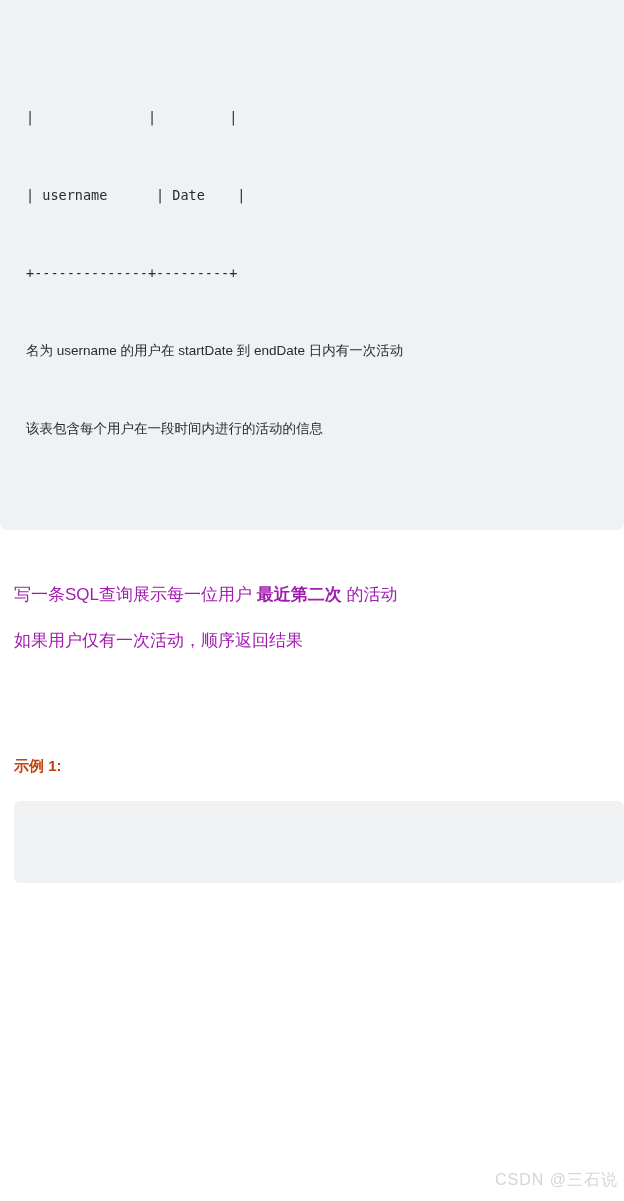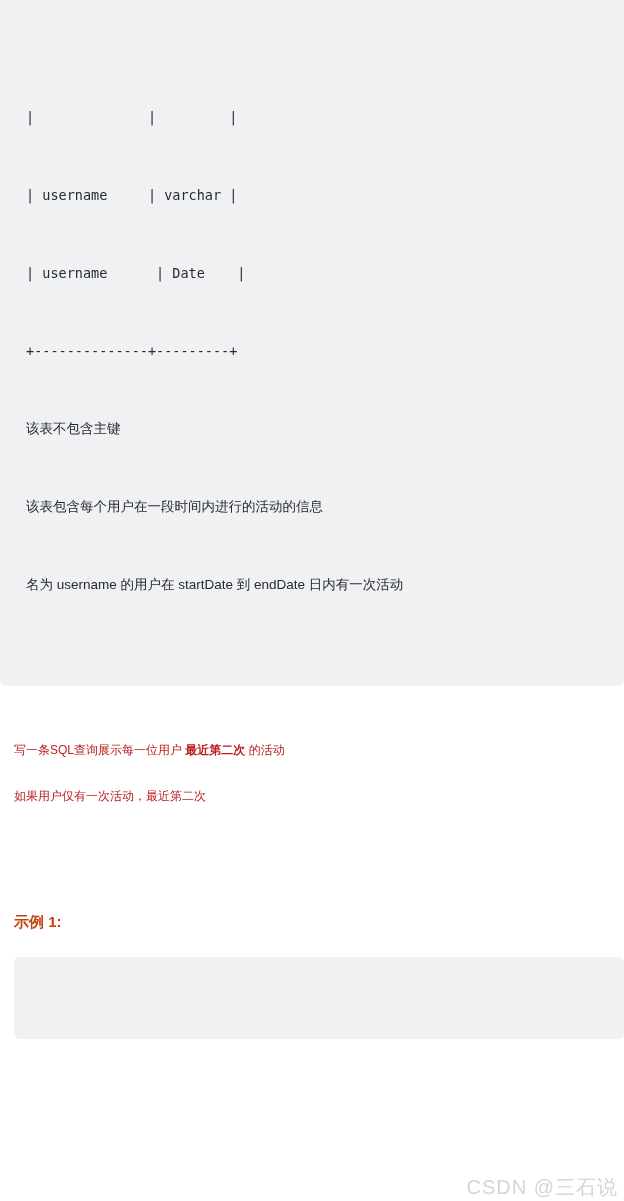--- a/index.html
+++ b/index.html
@@ -45,66 +45,64 @@
 
   .cjk {
     font-family: "Liberation Sans", "DejaVu Sans", sans-serif;
   }
 
   
   .prose {
     padding: 0 14px;
   }
   .para {
-    font-size: 12px;
+    font-size: 17px;
     line-height: 21px;
-    color: #b91c1c;
+    color: #a21caf;
     margin: 0;
   }
   .para b { font-weight: bold; }
   .spacer-30 { height: 30px; }
 
   .h-example {
     font-size: 15px;
     font-weight: bold;
     color: #c2410c;
   }
 
   .watermark {
     position: absolute;
     right: 6px;
-    bottom: 0;
-    font-size: 20px;
+    bottom: 10px;
+    font-size: 16px;
     color: #d5d5d5;
     letter-spacing: 1px;
     pointer-events: none;
     white-space: nowrap;
   }
 </style>
 </head>
 <body>
 
 <div id="schema-block" class="codeblock">
   <div class="inner">
     <div>|              |         |</div>
-    <div>| username     | varchar |</div>
     <div>| username      | Date    |</div>
     <div>+--------------+---------+</div>
-    <div class="cjk">该表不包含主键</div>
+    <div class="cjk">名为 username 的用户在 startDate 到 endDate 日内有一次活动</div>
     <div class="cjk">该表包含每个用户在一段时间内进行的活动的信息</div>
-    <div class="cjk">名为 username 的用户在 startDate 到 endDate 日内有一次活动</div>
   </div>
 </div>
 
 <div class="spacer-30" style="height:54px"></div>
 
 <div class="prose">
   <p class="para"><span>写一条SQL查询展示每一位用户 </span><b>最近第二次</b><span> 的活动</span></p>
   <div style="height:25px"></div>
-  <p class="para">如果用户仅有一次活动，最近第二次</p>
+  <p class="para">如果用户仅有一次活动，顺序返回结果</p>
   <div style="height:25px"></div>
   <div style="height:25px"></div>
 </div>
 
 <div style="height:56px"></div>
 
 <div class="prose">
   <div class="h-example">示例 1:</div>
 </div>
 

